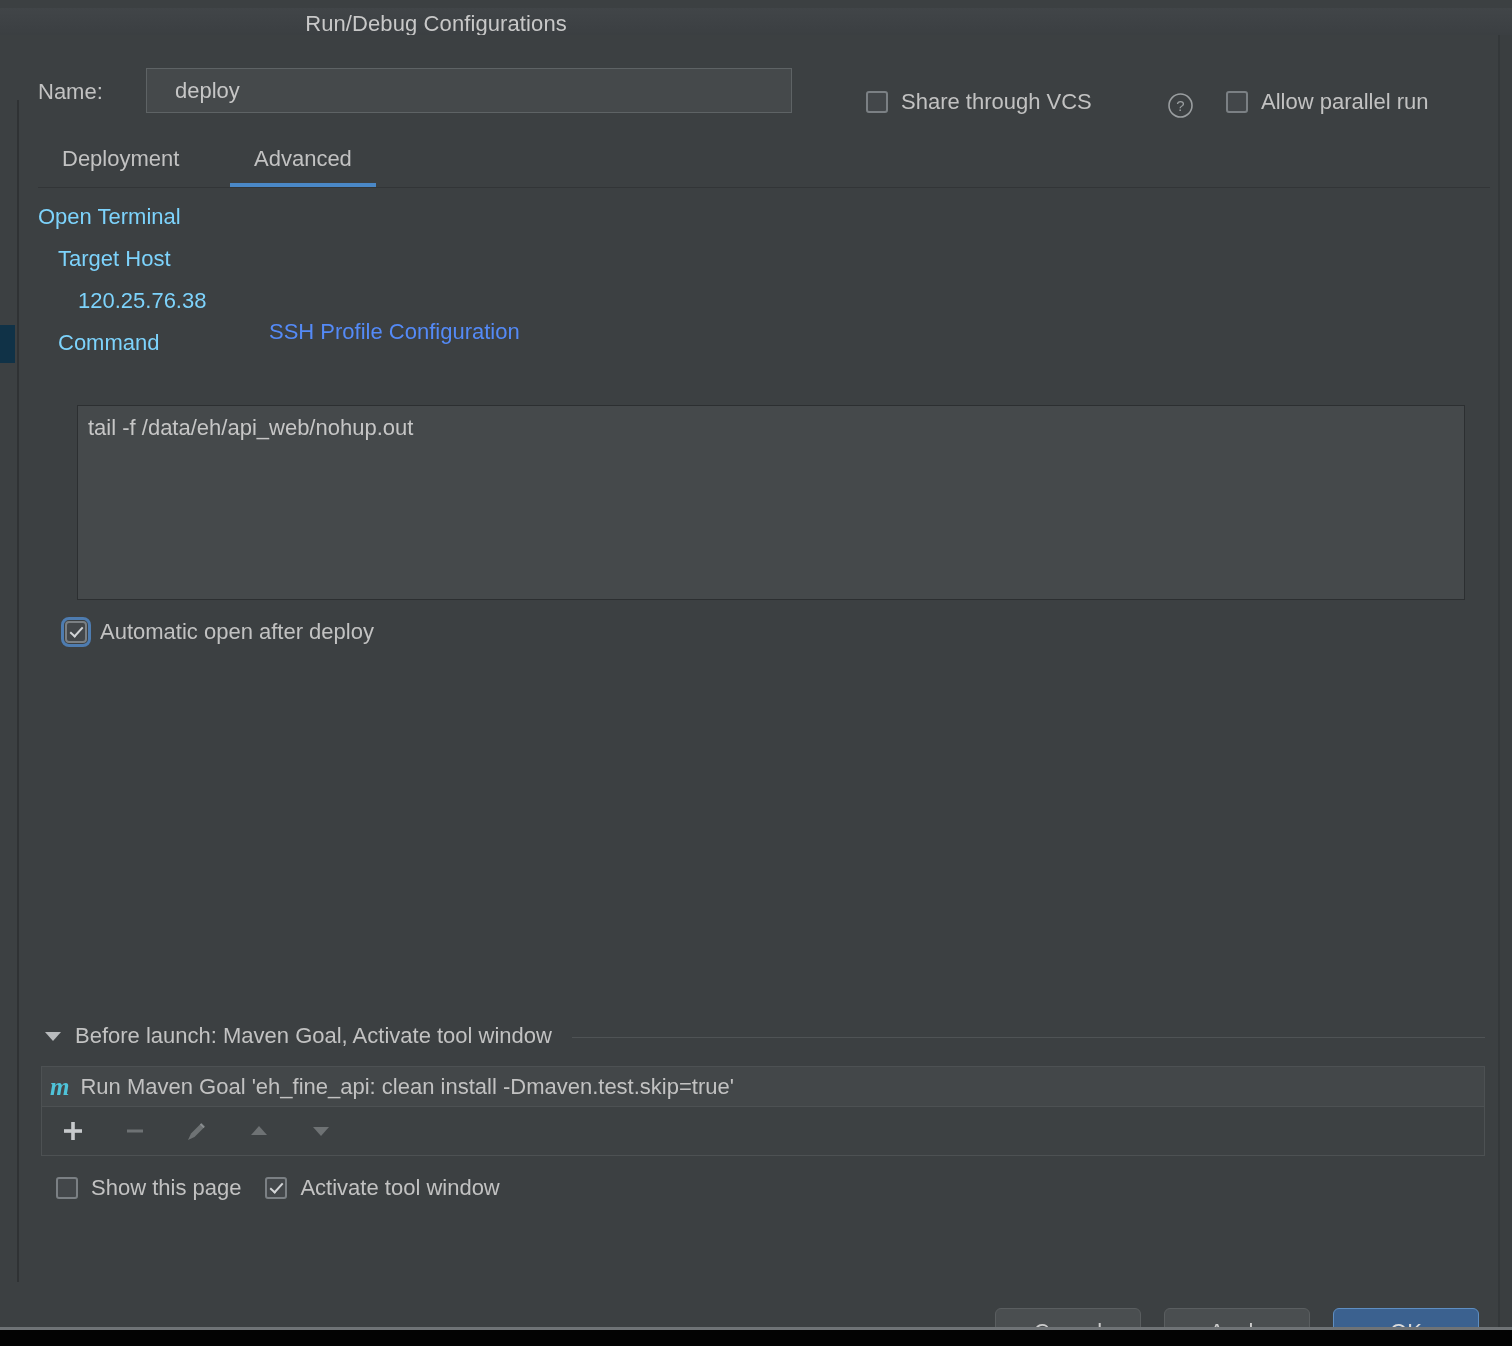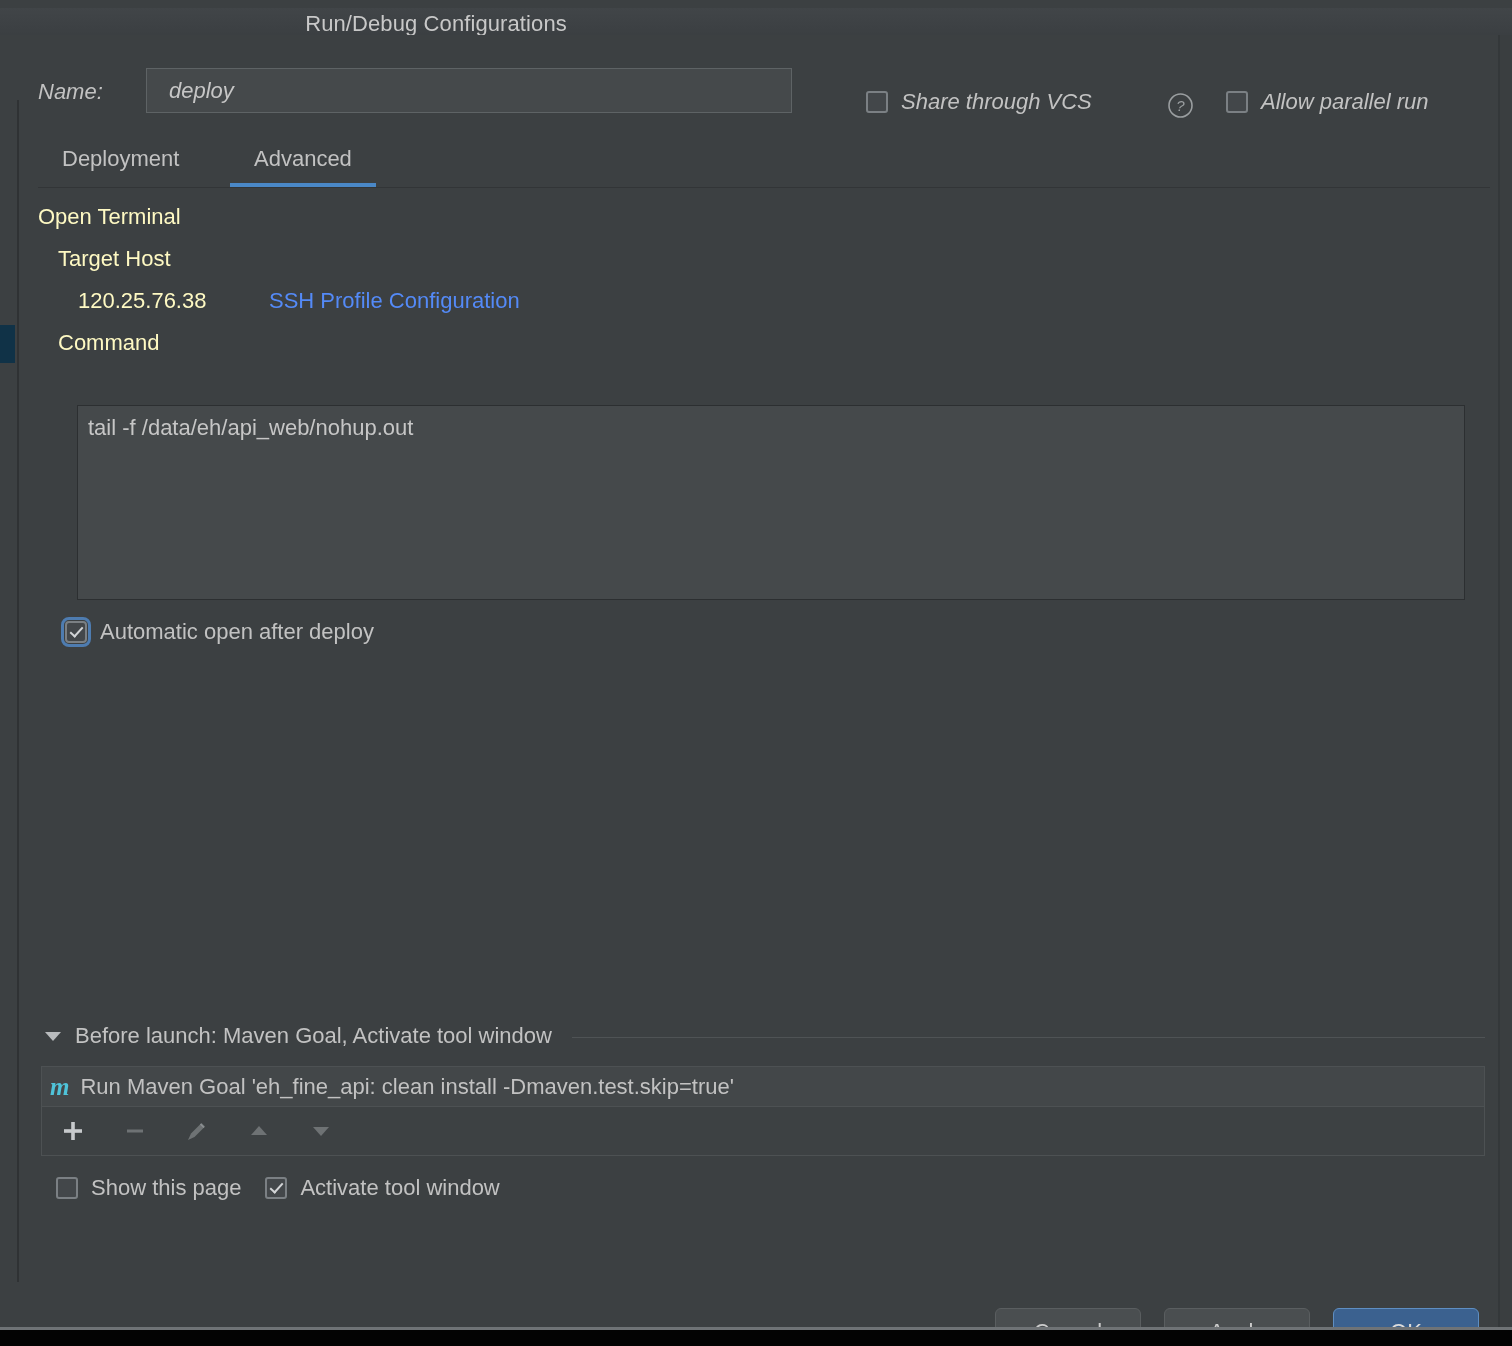--- a/index.html
+++ b/index.html
@@ -90,39 +90,38 @@
     height: 1295px;
     background: #3a3e40;
   }
 
   
   .name-row {
     position: absolute;
     left: 0; top: 20px;
     width: 1512px;
     height: 62px;
-    font-style: italic;
   }
   .name-label {
     position: absolute;
     left: 38px; top: 24px;
     font-size: 22px;
     color: #c2c2c2;
   }
   .name-input {
     position: absolute;
     left: 146px; top: 13px;
     width: 646px;
     height: 45px;
     background: #45494b;
     border: 1px solid #5e6365;
     box-sizing: border-box;
     display: flex;
     align-items: center;
-    padding-left: 22px;
+    padding-left: 28px;
     font-size: 22px;
     color: #c6c6c6;
   }
 
   
   .cb {
     display: inline-block;
     width: 22px;
     height: 22px;
     box-sizing: border-box;
@@ -204,25 +203,26 @@
     left: 38px; top: 152px;
     width: 1452px;
     height: 1px;
     background: #323537;
   }
 
   
   .section-label {
     position: absolute;
     font-size: 22px;
-    color: #fef9c3;
+    color: #7dd3fc;
     white-space: nowrap;
   }
   .link {
     color: #548af7;
+    margin-top: 31px;
   }
 
   .cmd-box {
     position: absolute;
     left: 77px; top: 370px;
     width: 1388px;
     height: 195px;
     background: #45494b;
     border: 1px solid #2c2f31;
     box-sizing: border-box;

